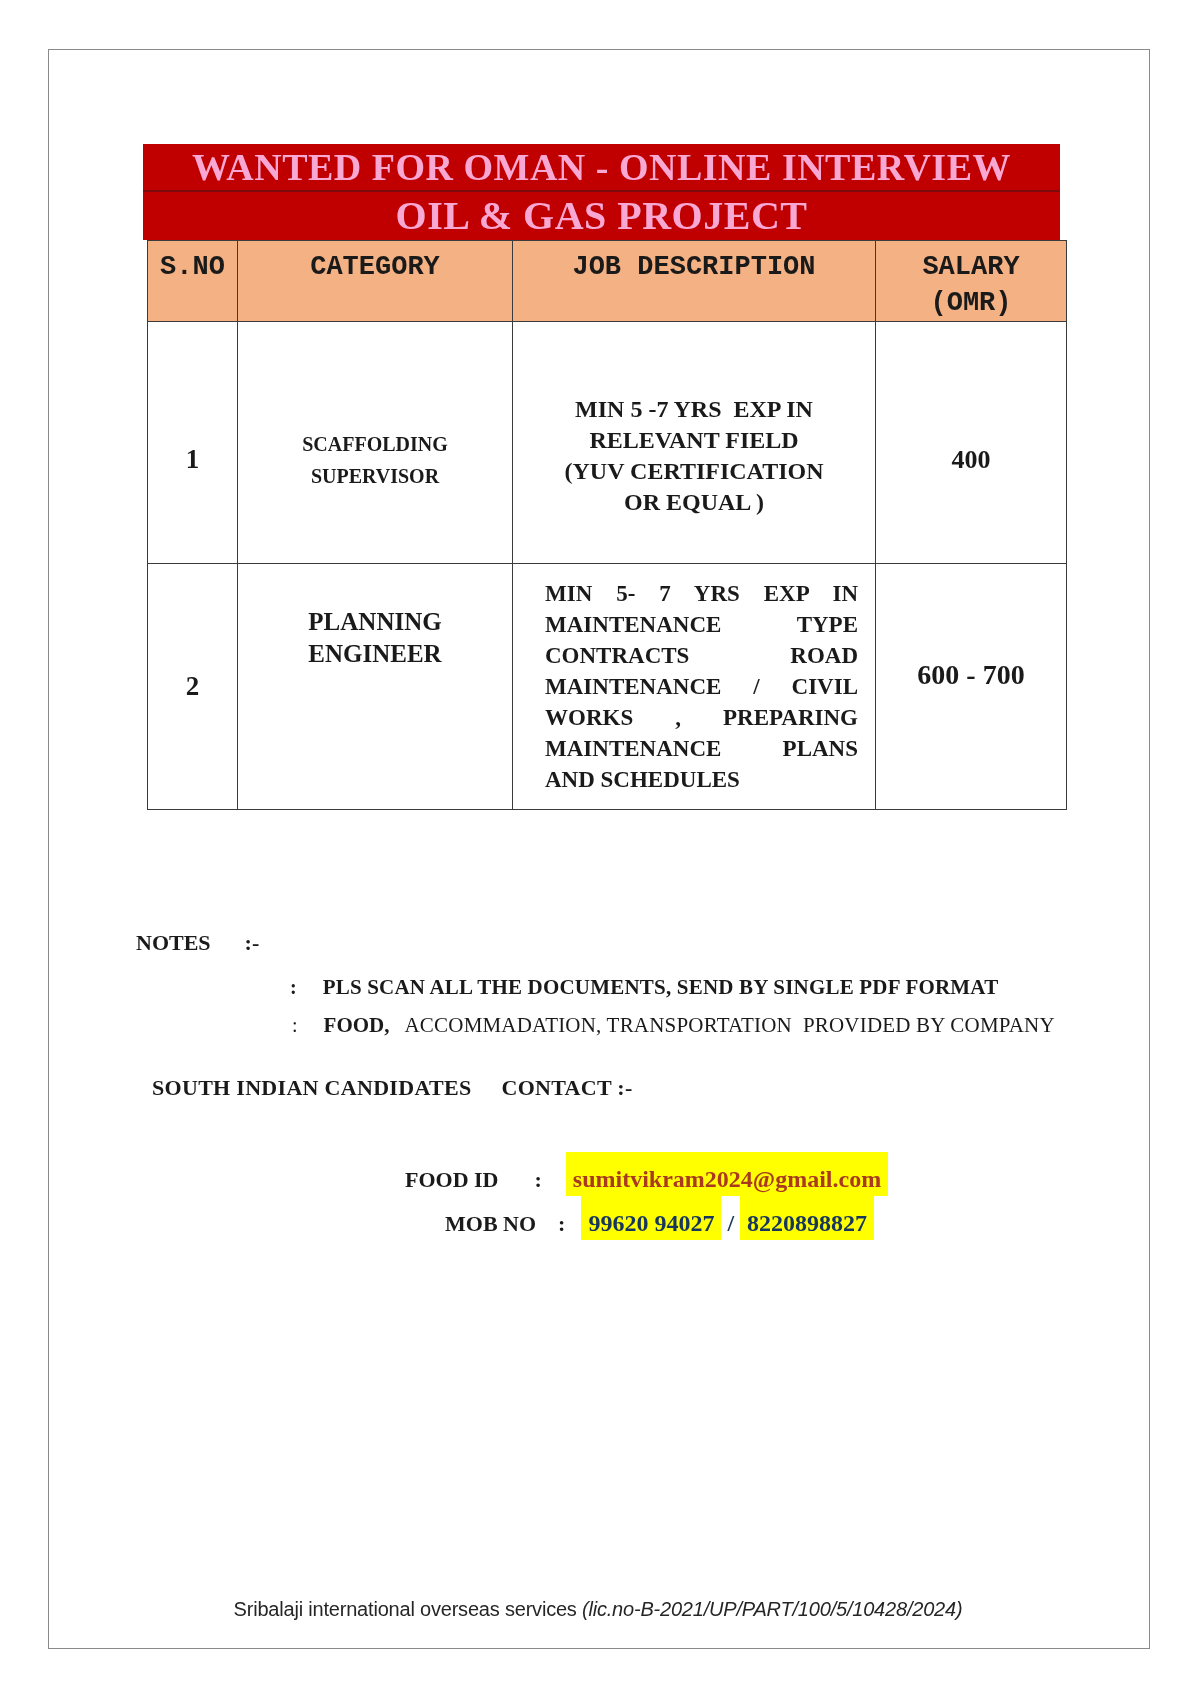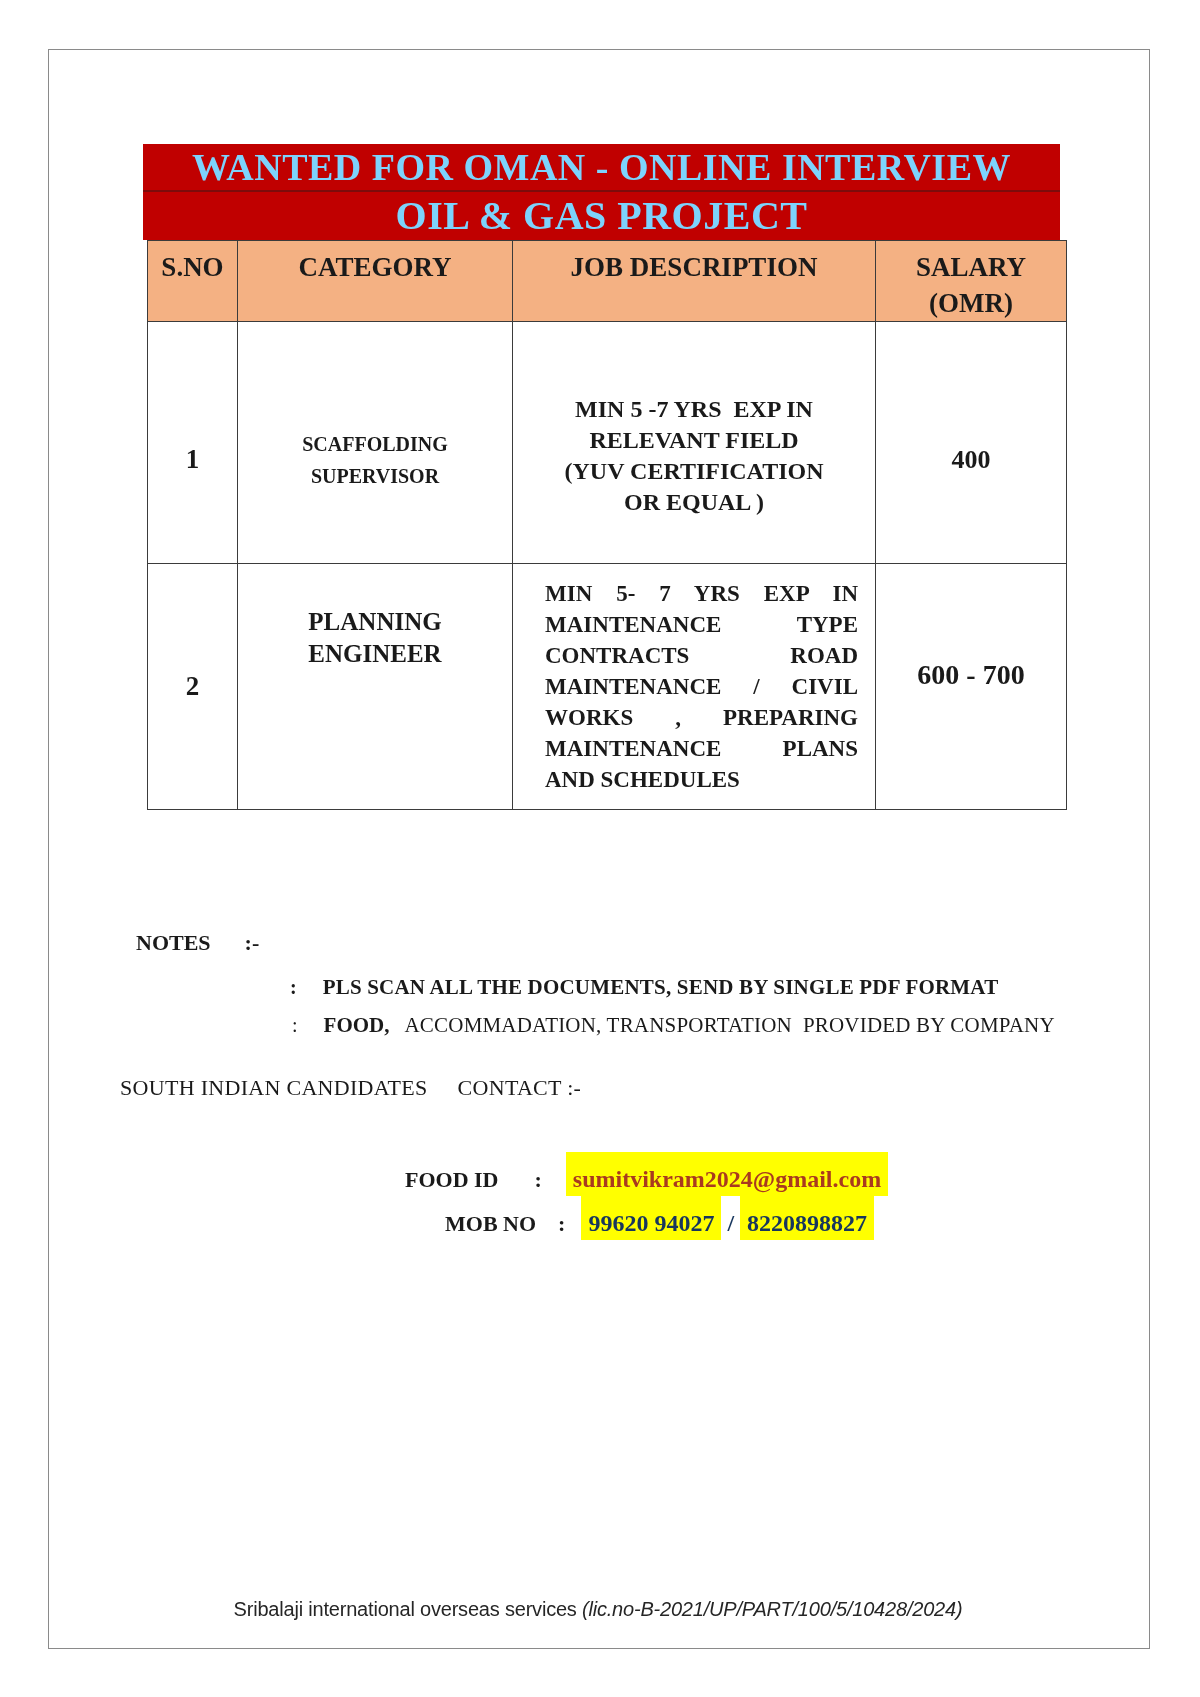--- a/index.html
+++ b/index.html
@@ -15,42 +15,42 @@
     position:absolute;left:48px;top:49px;width:1100px;height:1598px;
     border:1px solid #8a8a8a;
   }
   
   .banner{
     position:absolute;left:143px;top:144px;width:917px;height:96px;
     background:#C00000;
   }
   .banner-line{
     height:48px;line-height:48px;text-align:center;
-    color:#7dd3fc;font-weight:bold;font-size:40px;letter-spacing:0.5px;
+    color:#f9a8d4;font-weight:bold;font-size:40px;letter-spacing:0.5px;
     white-space:nowrap;
   }
   .banner-line.first{border-bottom:2px solid #7d0b0b;height:46px;line-height:46px;font-size:38px;}
   
   .jobs-table{
     position:absolute;left:147px;top:240px;
     border-collapse:collapse;table-layout:fixed;width:919px;
   }
   .jobs-table col.c1{width:90px;}
   .jobs-table col.c2{width:275px;}
   .jobs-table col.c3{width:363px;}
   .jobs-table col.c4{width:191px;}
   .jobs-table th,.jobs-table td{
     border:1px solid #3b3b3b;
     padding:0;
   }
   .jobs-table th{
     background:#F4B183;
     font-size:27px;font-weight:bold;line-height:36px;
     vertical-align:top;padding-top:8px;height:70px;
-    text-align:center;white-space:pre-wrap;
+    text-align:center;white-space:pre-wrap;font-family:Liberation Mono, monospace;
   }
   tr.r1{height:242px;}
   tr.r2{height:246px;}
   td.sno{ text-align:center;font-size:27px;font-weight:bold;vertical-align:middle;}
   td.cat{ text-align:center;font-size:20px;font-weight:bold;line-height:32px;vertical-align:middle;white-space:pre-wrap;}
   td.desc1{text-align:center;font-size:24px;font-weight:bold;line-height:31px;vertical-align:middle;white-space:pre-wrap;}
   td.salary{text-align:center;font-size:26px;font-weight:bold;vertical-align:middle;}
   tr.r1 td{padding-top:34px;}
   tr.r1 td.desc1{padding-top:26px;}
   tr.r2 td.sno{padding-top:0;}
@@ -68,21 +68,21 @@
   .notes-dash{margin-left:34px;}
   .note-row{position:absolute;display:flex;align-items:baseline;}
   .note-row.n1{left:290px;top:975px;}
   .note-row.n2{left:292px;top:1013px;}
   .note-bullet{font-size:20px;font-weight:bold;}
   .note-row.n2 .note-bullet{font-weight:normal;}
   .note-text{margin-left:26px;font-size:21px;font-weight:bold;white-space:pre-wrap;letter-spacing:0.2px;}
   .note-text-bold{margin-left:26px;font-size:21px;font-weight:bold;white-space:pre-wrap;}
   .note-text-rest{margin-left:15px;font-size:21px;font-weight:normal;white-space:pre-wrap;letter-spacing:0.2px;}
   
-  .contact-heading{position:absolute;left:120px;top:1075px;font-size:22px;font-weight:normal;letter-spacing:0.3px;}
+  .contact-heading{position:absolute;left:152px;top:1075px;font-size:22px;font-weight:bold;letter-spacing:0.3px;}
   .contact-heading .right{margin-left:30px;}
   .mail-row{position:absolute;left:405px;top:1152px;display:flex;align-items:baseline;}
   .mob-row{position:absolute;left:445px;top:1196px;display:flex;align-items:baseline;}
   .contact-label{font-size:22px;font-weight:bold;}
   .contact-colon{font-size:22px;font-weight:bold;}
   .mail-row .contact-colon{margin-left:36px;}
   .mob-row .contact-colon{margin-left:22px;}
   .hl{
     background:#FFFF00;
     font-size:24px;font-weight:bold;

